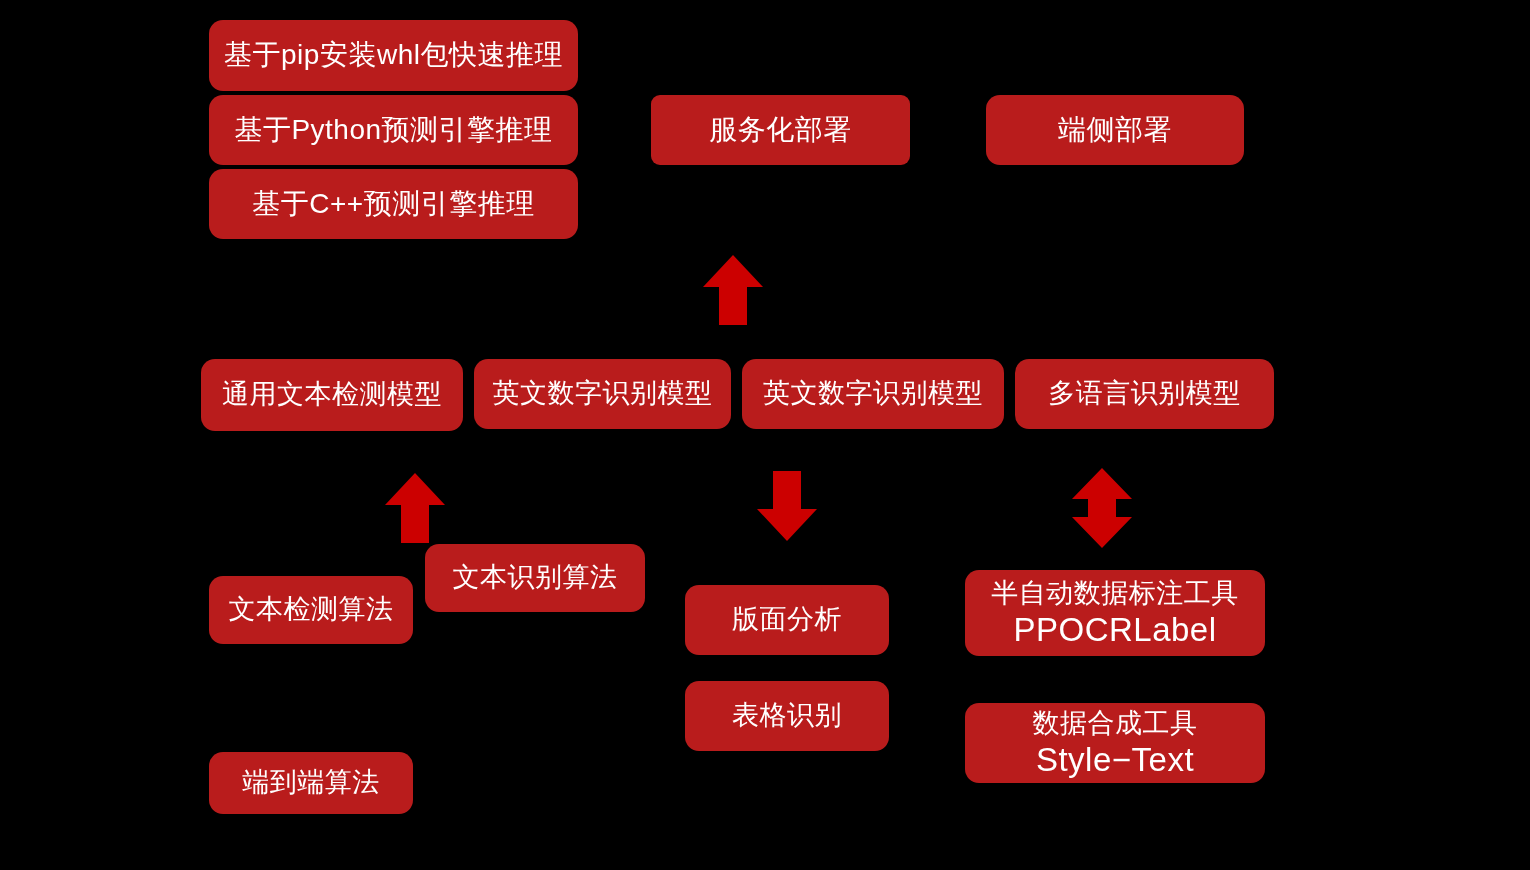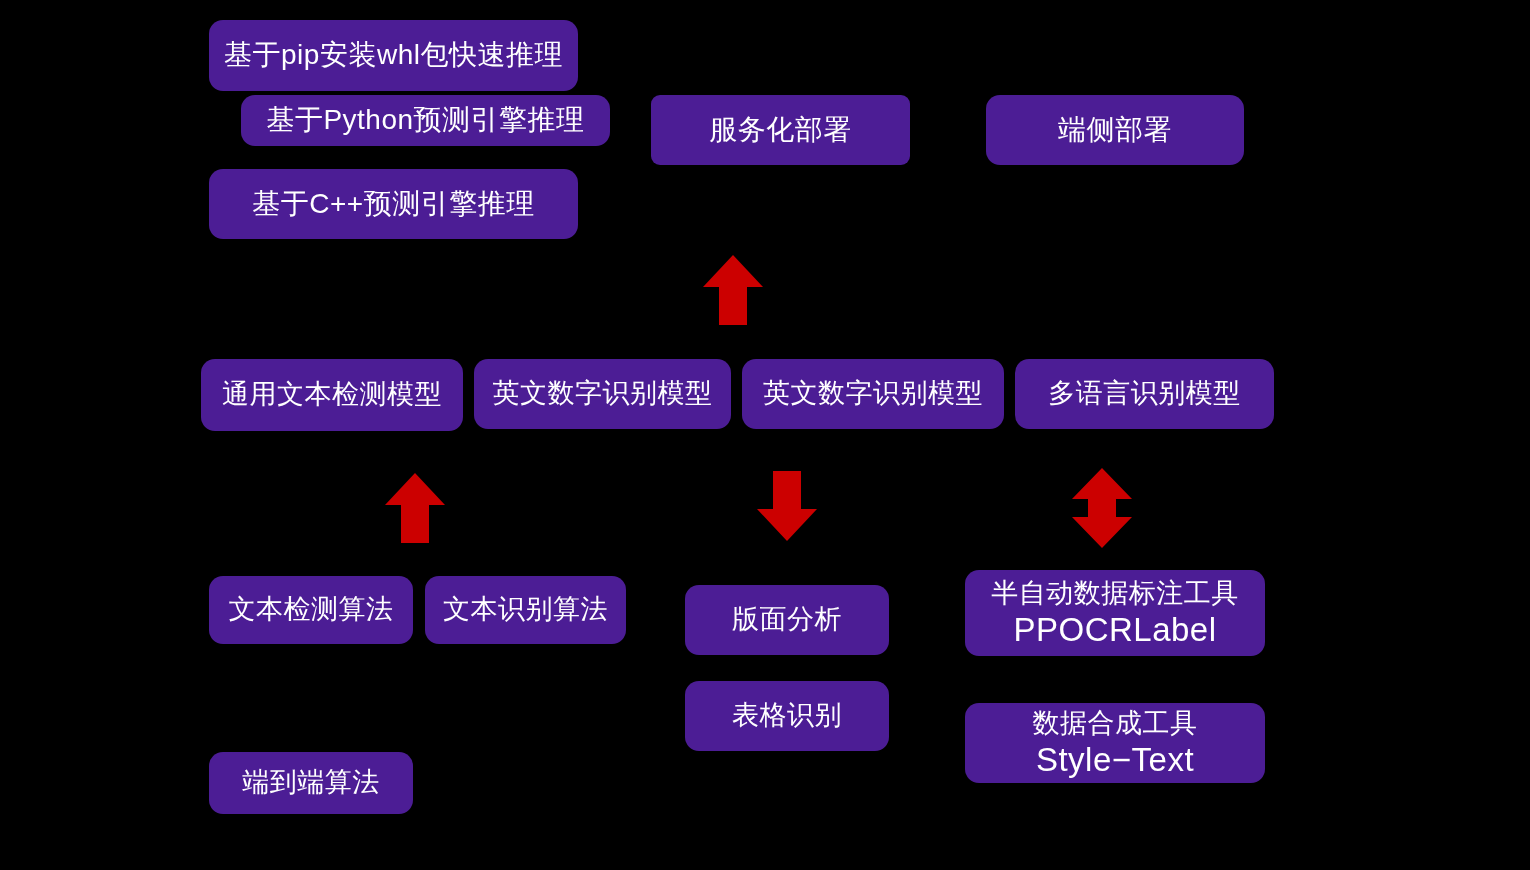--- a/index.html
+++ b/index.html
@@ -15,21 +15,21 @@
     font-family: "Liberation Sans", "DejaVu Sans", sans-serif;
   }
   #canvas {
     position: relative;
     width: 1530px;
     height: 870px;
     background: #000000;
   }
   .node {
     position: absolute;
-    background: #4c1d95;
+    background: #b91c1c;
     border-radius: 14px;
     color: #FFFFFF;
     display: flex;
     flex-direction: column;
     align-items: center;
     justify-content: center;
     text-align: center;
     box-sizing: border-box;
     line-height: 1.15;
     font-weight: 400;
@@ -60,21 +60,21 @@
 </head>
 <body>
 
 <div id="canvas">
 
   <div class="node single fs-28" style="left:209px; top:20px; width:369px; height:71px;">
     <span class="line1">基于pip安装whl包快速推理</span>
 
   </div>
 
-  <div class="node single fs-28" style="left:209px; top:95px; width:369px; height:51px;margin-left:32px;">
+  <div class="node single fs-28" style="left:209px; top:95px; width:369px; height:70px;">
     <span class="line1">基于Python预测引擎推理</span>
 
   </div>
 
   <div class="node single fs-28" style="left:209px; top:169px; width:369px; height:70px;">
     <span class="line1">基于C++预测引擎推理</span>
 
   </div>
 
   <div class="node single fs-28" style="left:651px; top:95px; width:259px; height:70px;border-radius:9px;">
@@ -129,21 +129,21 @@
     <svg width="64" height="80" viewBox="0 0 64 80">
       <polygon points="32,0 62,31 46,31 46,49 62,49 32,80 2,49 18,49 18,31 2,31" fill="#CC0000"></polygon>
     </svg>
   </div>
 
   <div class="node single fs-27" style="left:209px; top:576px; width:204px; height:68px;">
     <span class="line1">文本检测算法</span>
 
   </div>
 
-  <div class="node single fs-27" style="left:425px; top:576px; width:201px; height:68px;">
+  <div class="node single fs-27" style="left:425px; top:544px; width:220px; height:68px;">
     <span class="line1">文本识别算法</span>
 
   </div>
 
   <div class="node single fs-27" style="left:209px; top:752px; width:204px; height:62px;">
     <span class="line1">端到端算法</span>
 
   </div>
 
   <div class="node single fs-27" style="left:685px; top:585px; width:204px; height:70px;">

